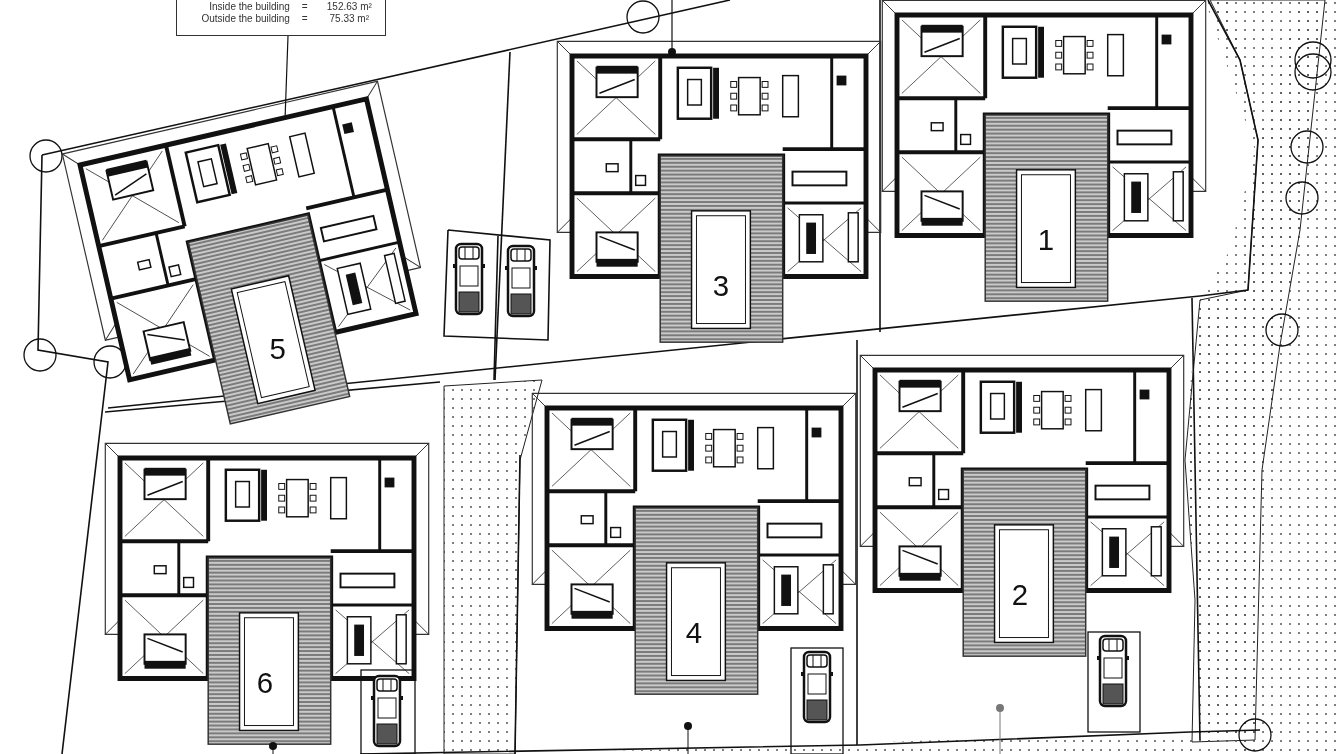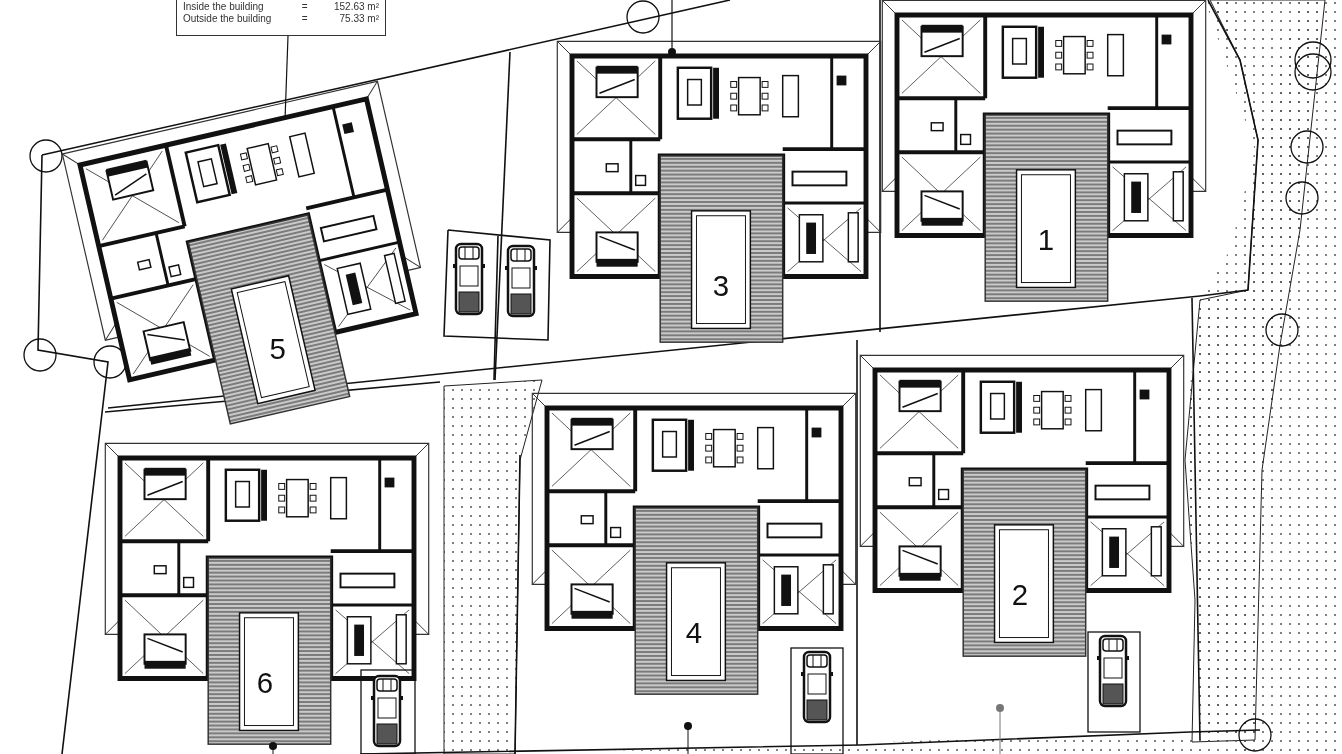--- a/index.html
+++ b/index.html
@@ -4,23 +4,23 @@
 <style>
   html, body { margin: 0; padding: 0; background: #ffffff; }
   body { width: 1342px; height: 754px; overflow: hidden; position: relative; font-family: "Liberation Sans", sans-serif; }
   #plan { position: absolute; left: 0; top: 0; }
   .area-box {
     position: absolute; left: 176px; top: -4px; width: 210px; height: 40px;
     border: 1px solid #333; background: #fff; box-sizing: border-box;
     font-size: 10px; color: #333; padding: 4px 6px 0 6px; line-height: 12px;
   }
   .area-row { display: flex; }
-  .area-row .lbl { width: 108px; }
+  .area-row .lbl { width: 108px; text-align: right; }
   .area-row .eq { width: 30px; text-align: center; }
-  .area-row .val { width: 60px; text-align: right; }
+  .area-row .val { width: 60px; text-align: center; }
   .lot-number { font-family: "Liberation Sans", sans-serif; font-size: 30px; fill: #111; text-anchor: middle; }
 </style>
 </head>
 <body>
 
 <div class="area-box">
   <div class="area-row">
     <span class="lbl">Inside the building</span>
     <span class="eq">=</span>
     <span class="val">152.63 m²</span>

